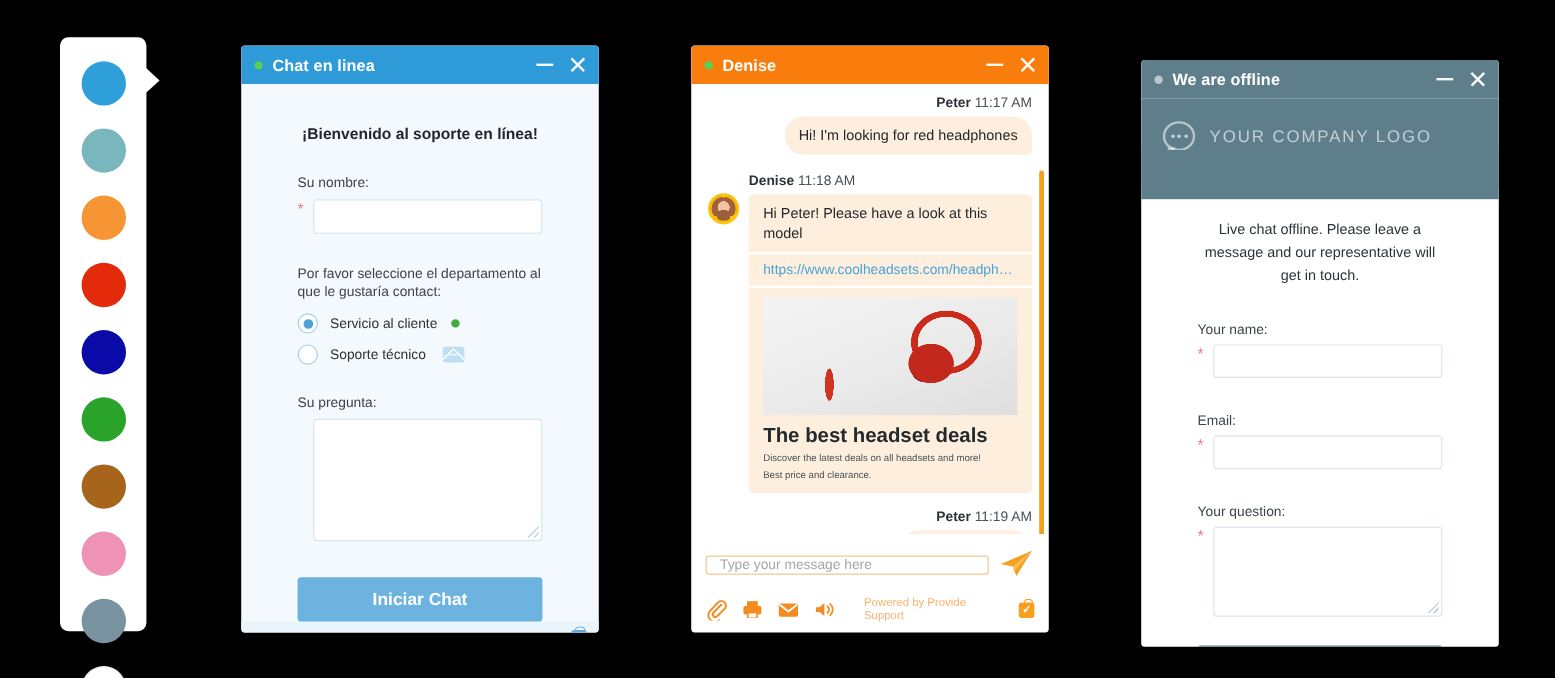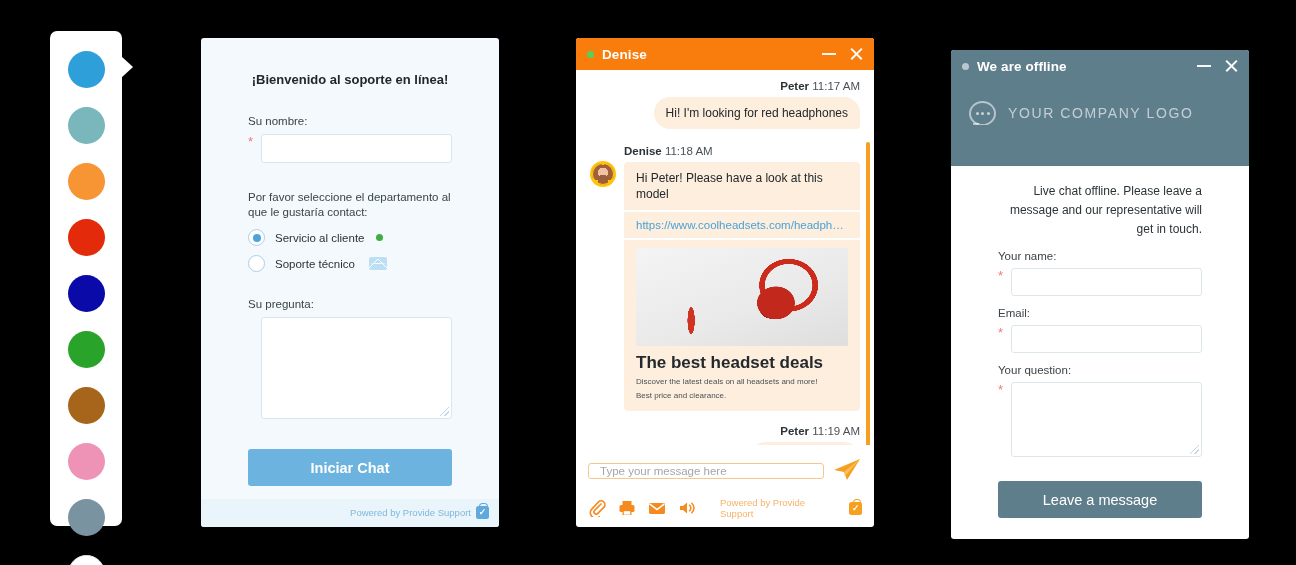--- a/index.html
+++ b/index.html
@@ -236,22 +236,22 @@
     display: flex; align-items: center; justify-content: center; gap: 2.5px;
   }
   .logo-bubble i { width: 3px; height: 3px; border-radius: 50%; background: rgba(255,255,255,0.65); display:block; }
   .logo-bubble::after {
     content:""; position: absolute; left: 2px; bottom: -5px;
     width: 0; height: 0; border-left: 7px solid rgba(255,255,255,0.55);
     border-bottom: 6px solid transparent; border-top: 0;
   }
   .logo-text { color: rgba(255,255,255,0.62); font-size: 14px; letter-spacing: 1.6px; }
   .off-body { flex: 1; padding: 16px 47px 0 47px; }
-  .off-intro { font-size: 12px; color: #2b3337; line-height: 19px; text-align: right; }
-  .off-label { font-size: 11.5px; color: #3b4449; margin-top: 11px; margin-bottom: 6px; }
+  .off-intro { font-size: 12px; color: #2b3337; line-height: 19px; text-align: center; }
+  .off-label { font-size: 11.5px; color: #3b4449; margin-top: 30px; margin-bottom: 6px; }
   .off-input {
     flex: 1; height: 28px; background: #ffffff;
     border: 1px solid #dde6ea; border-radius: 3px;
   }
   .off-textarea {
     flex: 1; height: 75px; background: #ffffff;
     border: 1px solid #dde6ea; border-radius: 3px; position: relative;
   }
   .off-btn {
     margin-top: 24px; height: 37px; border-radius: 3px;
@@ -275,20 +275,28 @@
     <div class="swatch" style="background:#29a329"></div>
     <div class="swatch" style="background:#a6651a"></div>
     <div class="swatch" style="background:#ef93b6"></div>
     <div class="swatch" style="background:#7a93a0"></div>
     <div class="swatch-more">
       
     </div>
   </div>
 
   <div class="win" id="window-prechat">
+    <div class="titlebar">
+      <span class="tb-dot"></span>
+      <span class="tb-title">Chat en linea</span>
+      <span class="tb-btns">
+        <span class="tb-min"></span>
+        <span class="tb-close"></span>
+      </span>
+    </div>
 
     <div class="pc-body">
       <div class="pc-welcome">¡Bienvenido al soporte en línea!</div>
 
       <div class="pc-label">Su nombre:</div>
       <div class="req-row">
         <span class="req-star">*</span>
         <div class="pc-input"></div>
       </div>
 

